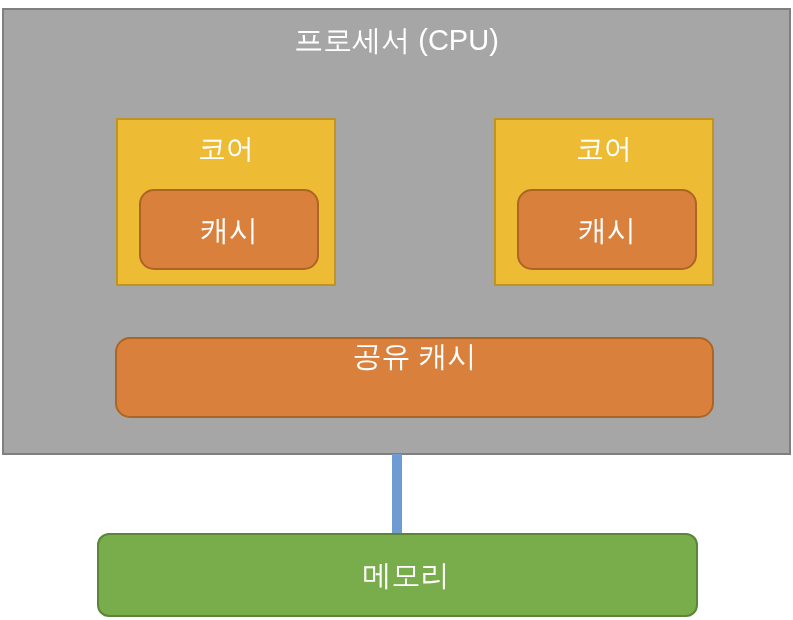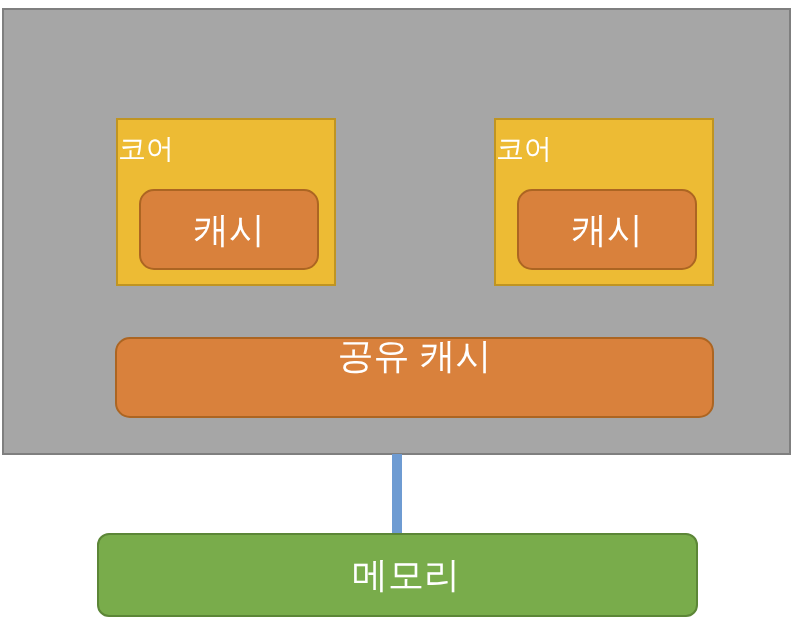--- a/index.html
+++ b/index.html
@@ -35,39 +35,39 @@
     width: 220px; height: 168px;
     background: var(--core-fill, #EDBB34);
     border: 2px solid var(--core-border, #BF9422);
     box-sizing: border-box;
   }
   .core-box.core-1 { left: 112px; }
   .core-box.core-2 { left: 490px; }
   .core-label {
     display: block;
     margin-top: 12px;
-    text-align: left;
+    text-align: center;
     font-size: 28px;
     line-height: 34px;
     color: var(--label-text, #FFFFFF);
   }
   .cache-box {
     position: absolute;
     left: 21px; top: 69px;
     width: 180px; height: 81px;
     background: var(--cache-fill, #D9813C);
     border: 2px solid var(--cache-border, #AC6522);
     border-radius: 15px;
     box-sizing: border-box;
     display: flex;
     align-items: center;
     justify-content: center;
   }
   .cache-label, .shared-cache-label, .memory-label {
-    font-size: 36px;
+    font-size: 29px;
     line-height: 34px;
     color: var(--label-text, #FFFFFF);
     white-space: nowrap;
   }
   .shared-cache-box {
     position: absolute;
     left: 111px; top: 327px;
     width: 599px; height: 81px;
     background: var(--cache-fill, #D9813C);
     border: 2px solid var(--cache-border, #AC6522);
@@ -96,20 +96,21 @@
     justify-content: center;
     padding-left: 17px;
   }
 </style>
 </head>
 <body>
 
 <div id="canvas">
 
   <div class="processor-box">
+    <div class="processor-title">프로세서 (CPU)</div>
 
     <div class="core-box core-1">
       <span class="core-label">코어</span>
       <div class="cache-box">
         <span class="cache-label">캐시</span>
       </div>
     </div>
 
     <div class="core-box core-2">
       <span class="core-label">코어</span>

